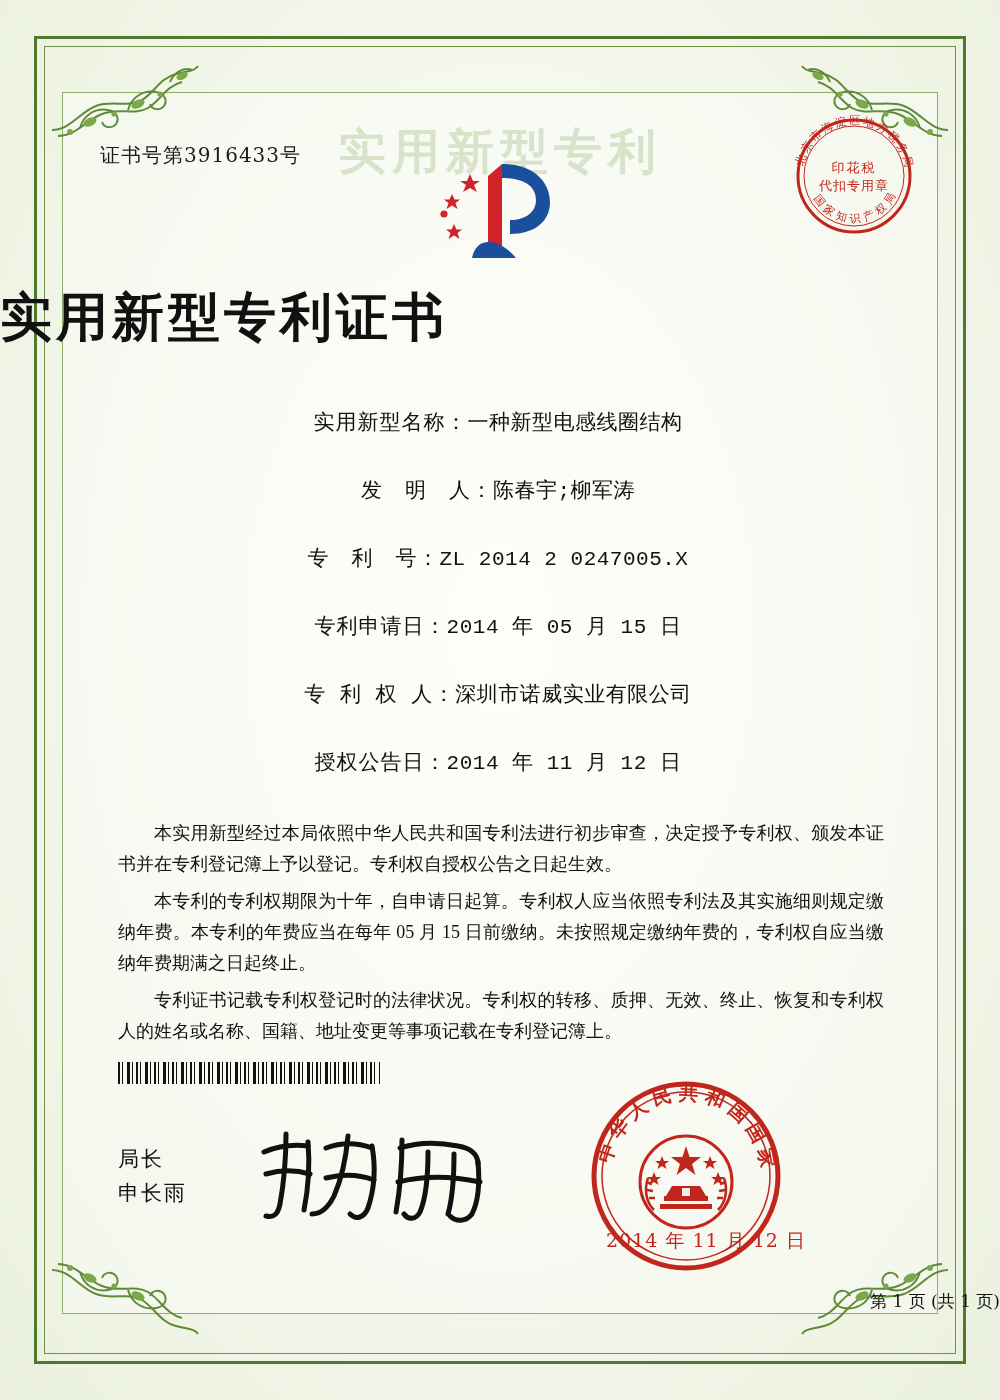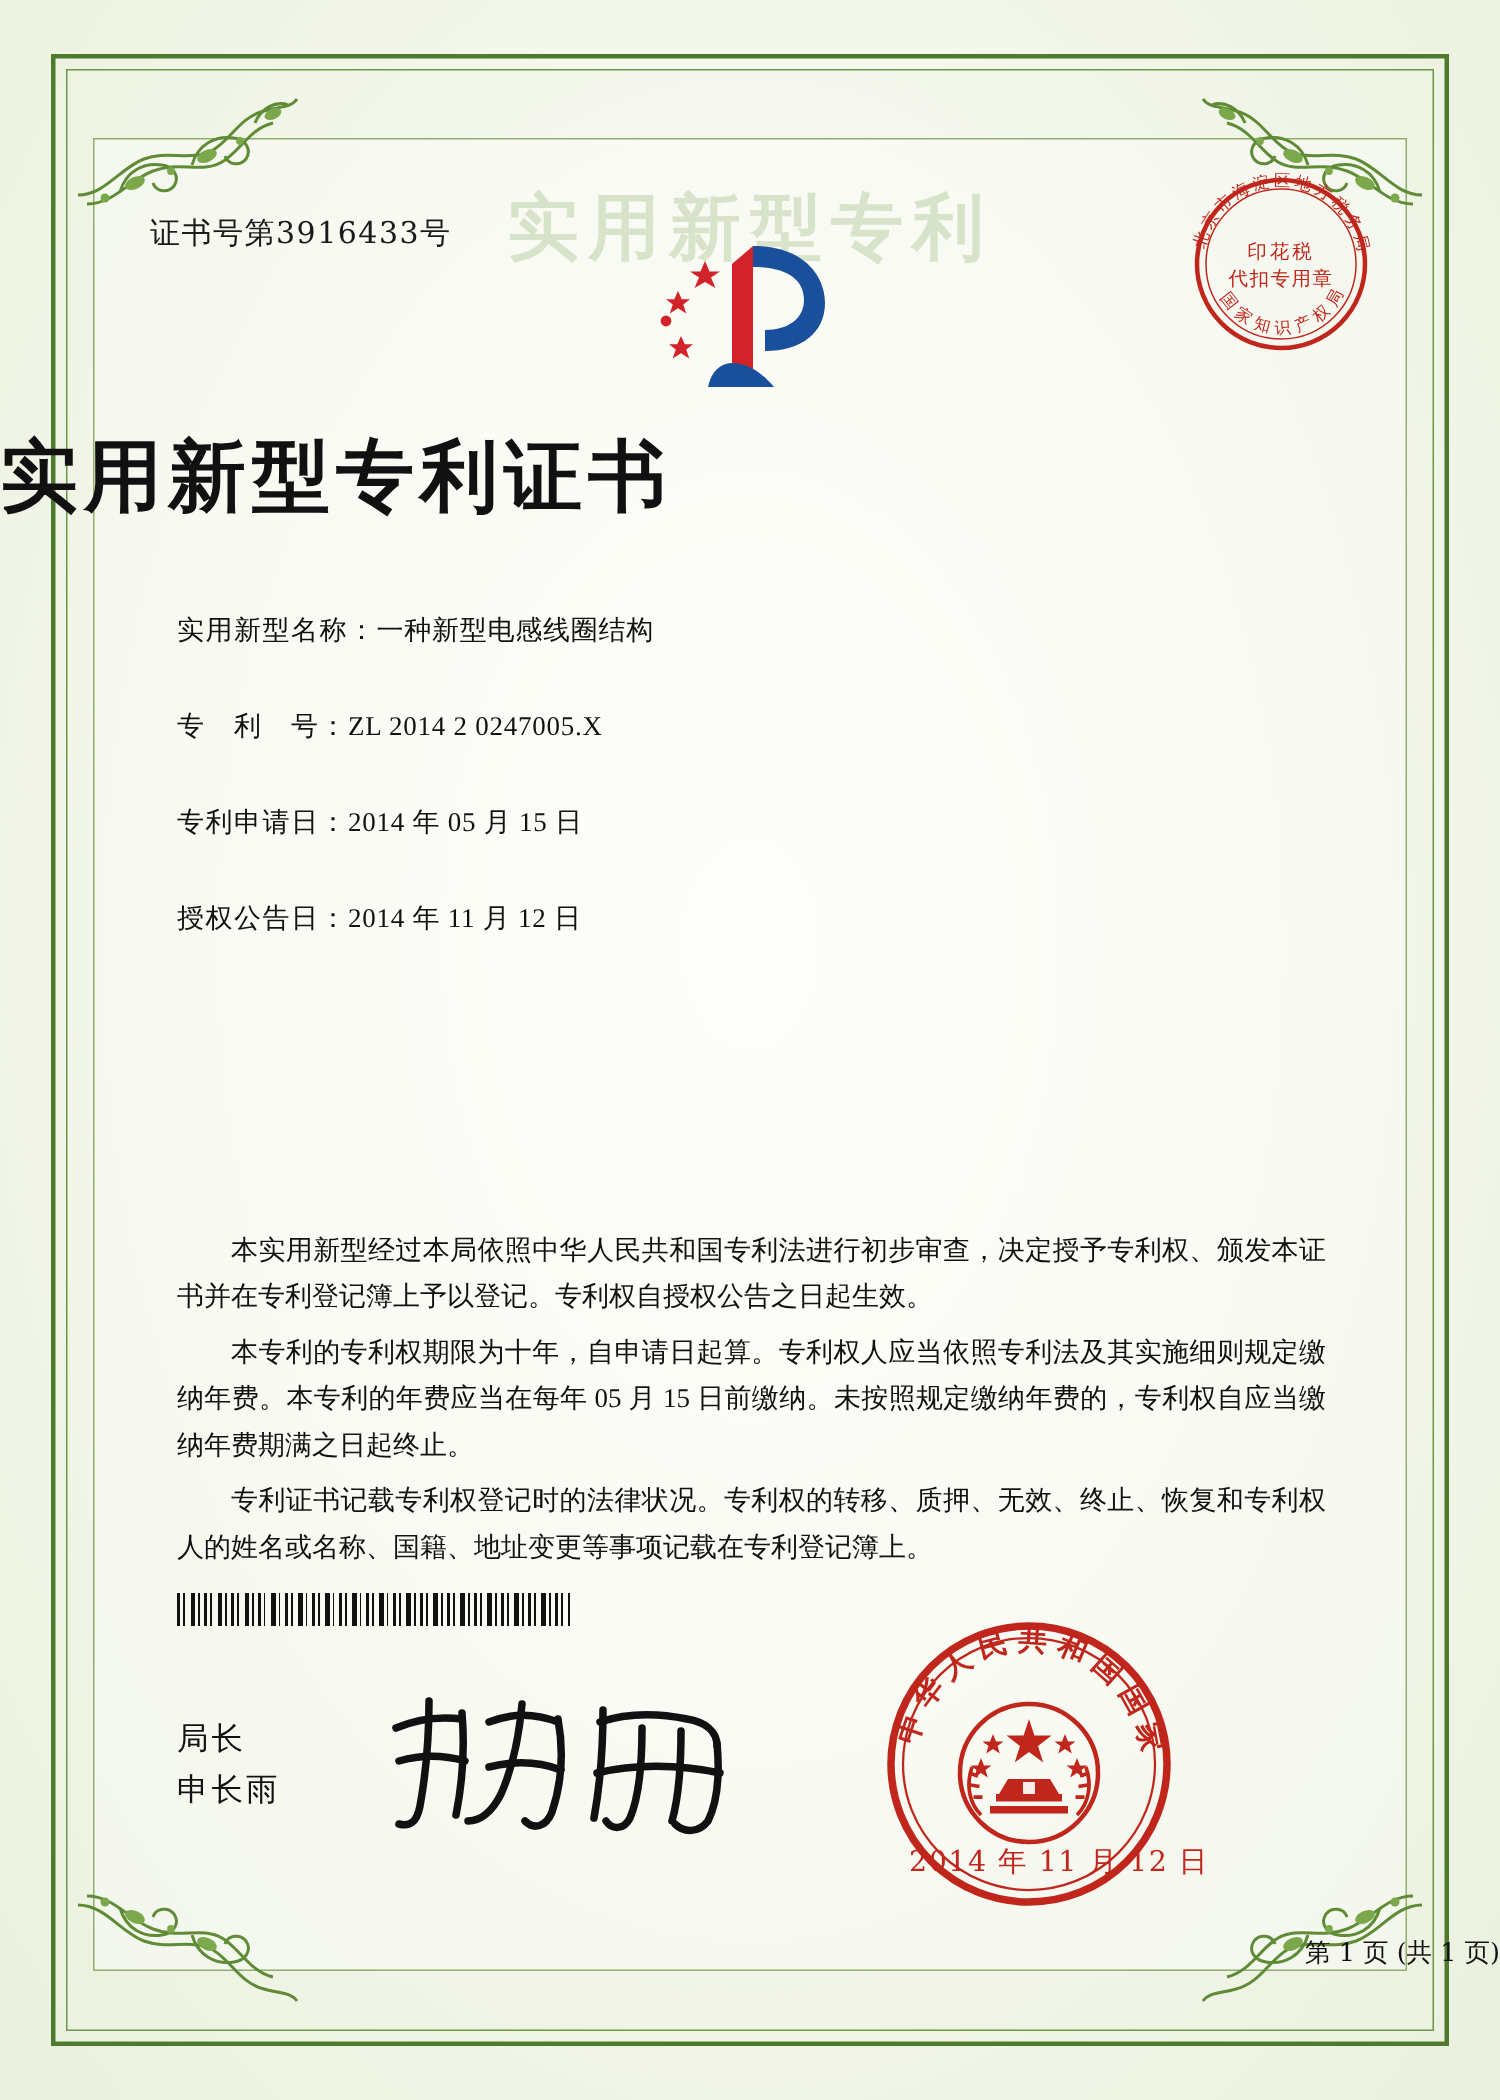--- a/index.html
+++ b/index.html
@@ -132,23 +132,24 @@
   .fields {
     position: absolute;
     left: 118px;
     top: 408px;
     width: 760px;
   }
   .field-row {
     display: flex;
     align-items: baseline;
     margin-bottom: 40px;
-    font-family: Liberation Serif, serif;
-    font-size: 18px;
+    font-family: Liberation Mono, monospace;
+    font-size: 21px;
     color: #111;
+    justify-content: center;
   }
   .field-label {
     white-space: pre;
     letter-spacing: 1px;
   }
   .field-value {
     letter-spacing: 0.5px;
   }
 
   
@@ -360,26 +361,34 @@
   </div>
 
   <div class="doc-title">实用新型专利证书</div>
 
   <div class="fields">
     <div class="field-row">
       <span class="field-label">实用新型名称：</span>
       <span class="field-value">一种新型电感线圈结构</span>
     </div>
     <div class="field-row">
+      <span class="field-label">发　明　人：</span>
+      <span class="field-value">陈春宇;柳军涛</span>
+    </div>
+    <div class="field-row">
       <span class="field-label">专　利　号：</span>
       <span class="field-value">ZL 2014 2 0247005.X</span>
     </div>
     <div class="field-row">
       <span class="field-label">专利申请日：</span>
       <span class="field-value">2014 年 05 月 15 日</span>
+    </div>
+    <div class="field-row">
+      <span class="field-label">专 利 权 人：</span>
+      <span class="field-value">深圳市诺威实业有限公司</span>
     </div>
     <div class="field-row">
       <span class="field-label">授权公告日：</span>
       <span class="field-value">2014 年 11 月 12 日</span>
     </div>
   </div>
 
   <div class="body-text">
     <p>本实用新型经过本局依照中华人民共和国专利法进行初步审查，决定授予专利权、颁发本证书并在专利登记簿上予以登记。专利权自授权公告之日起生效。</p>
     <p>本专利的专利权期限为十年，自申请日起算。专利权人应当依照专利法及其实施细则规定缴纳年费。本专利的年费应当在每年 05 月 15 日前缴纳。未按照规定缴纳年费的，专利权自应当缴纳年费期满之日起终止。</p>

